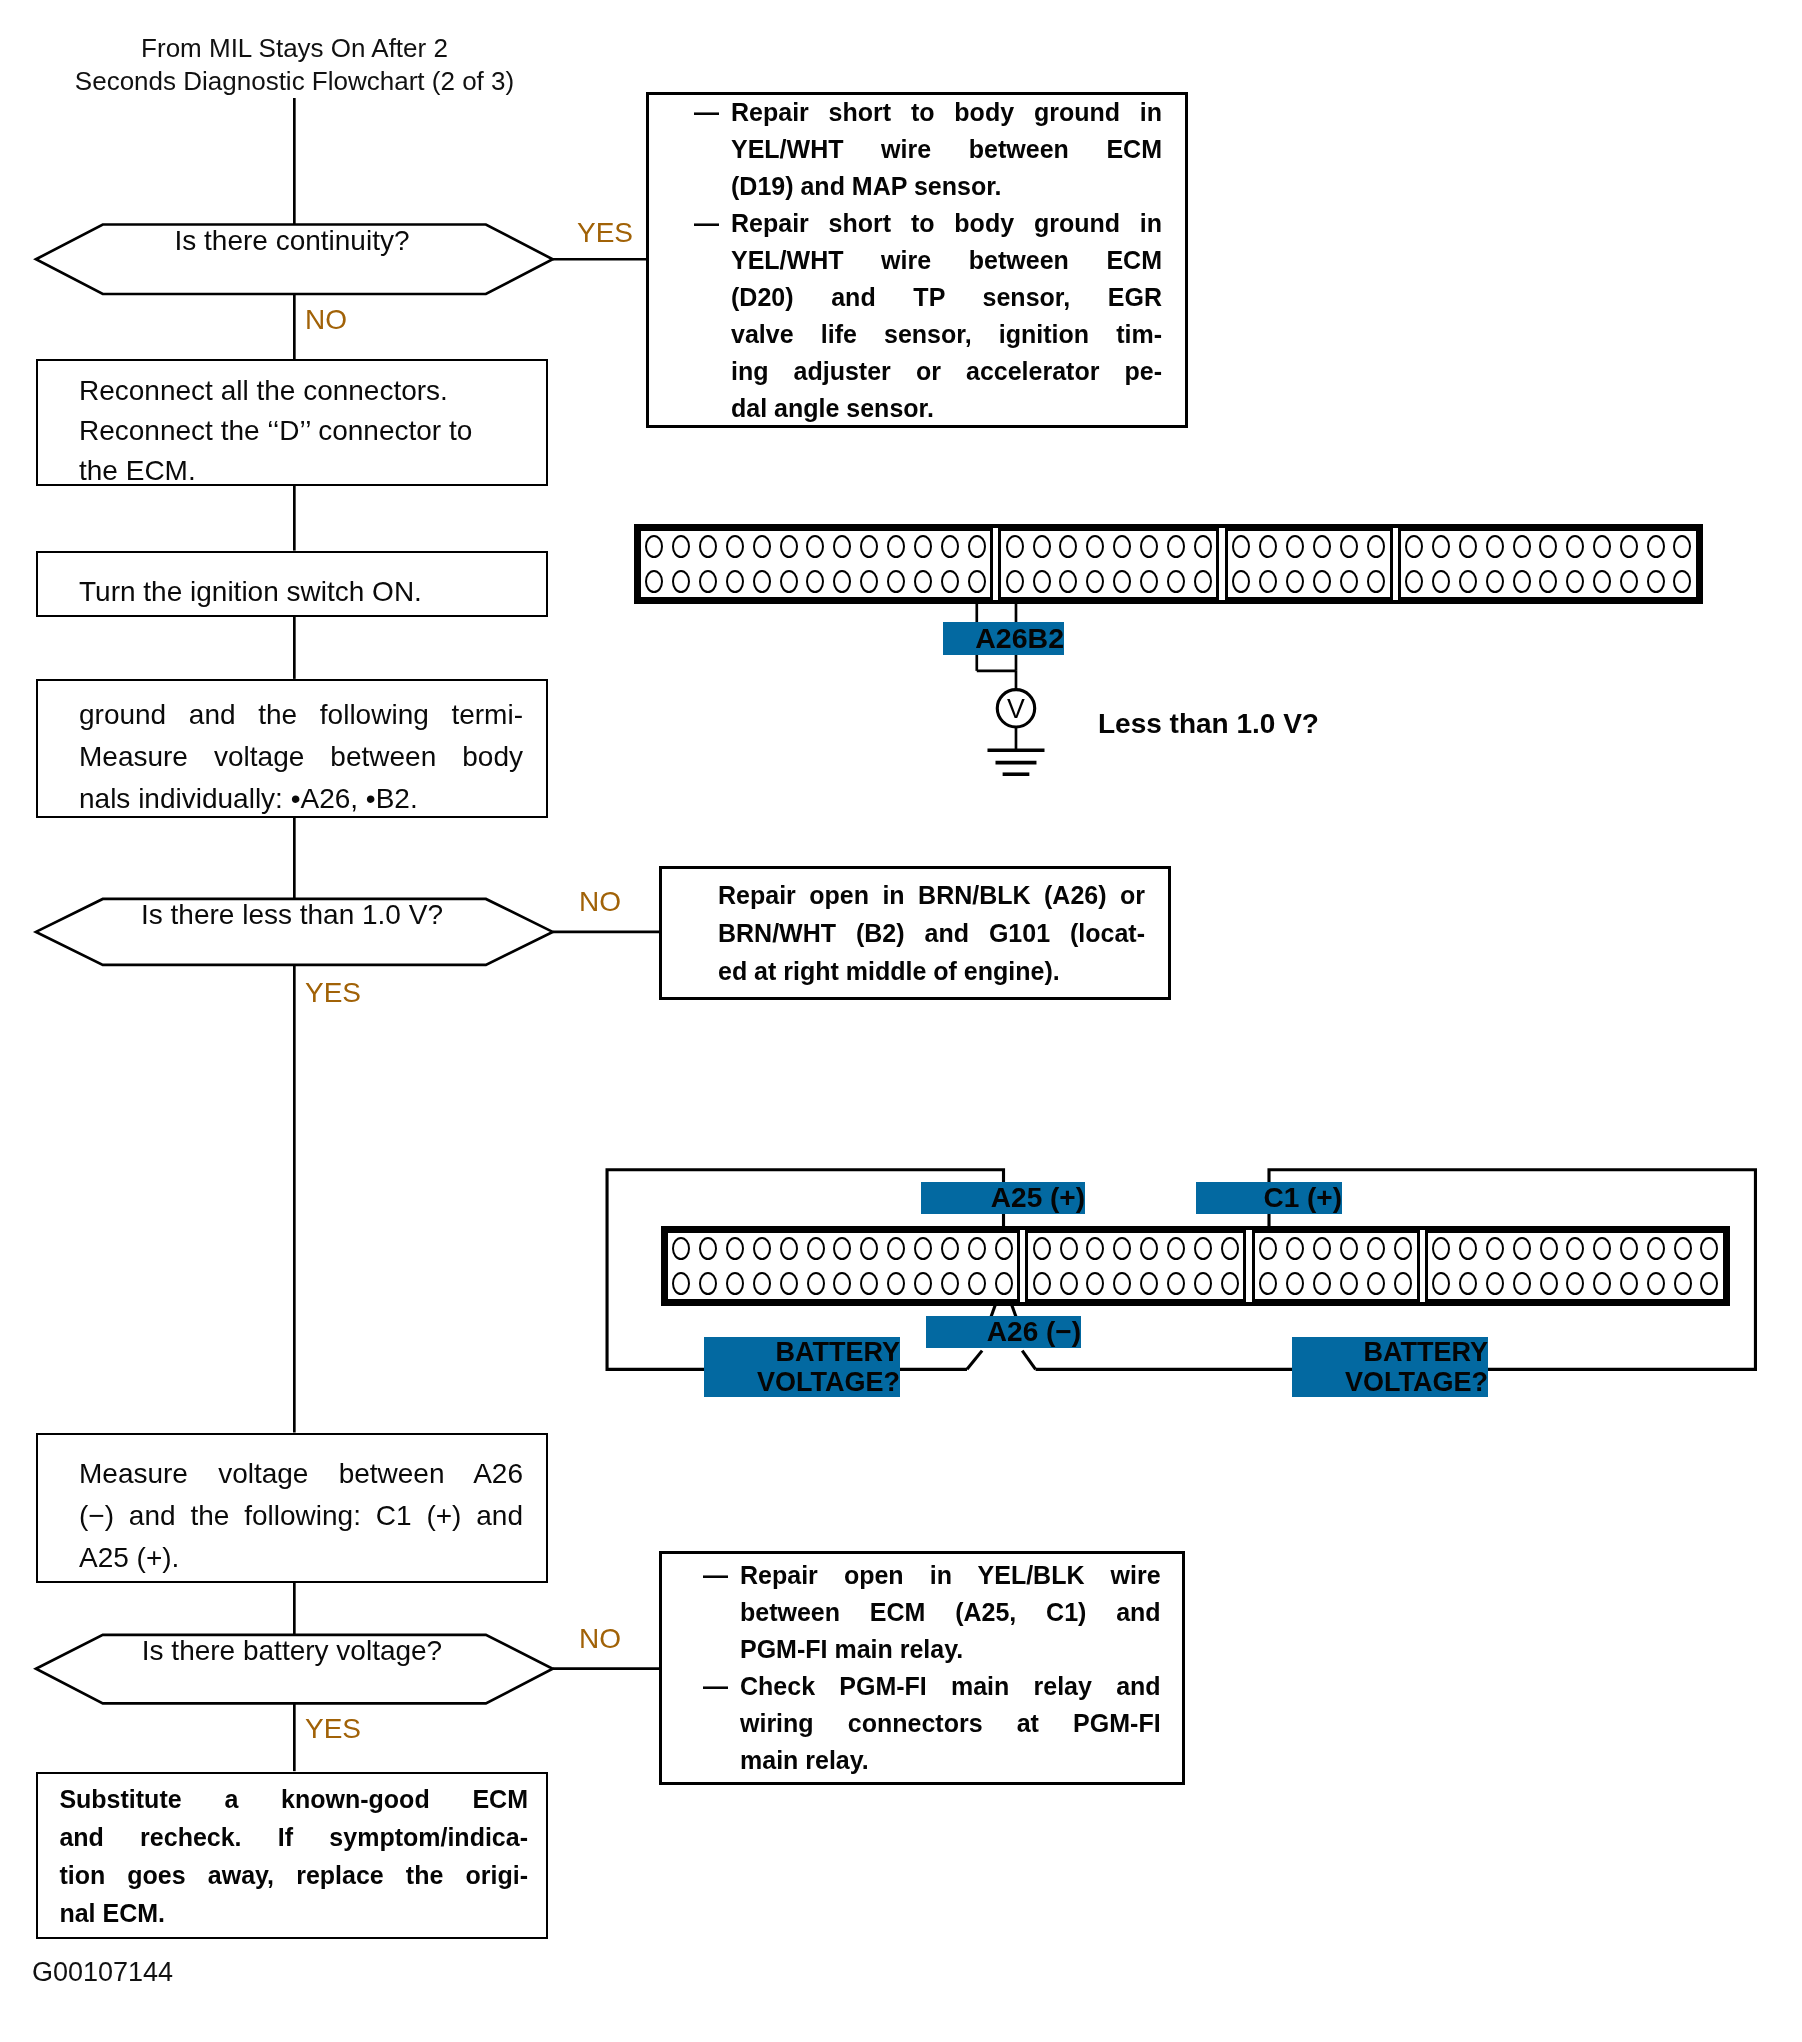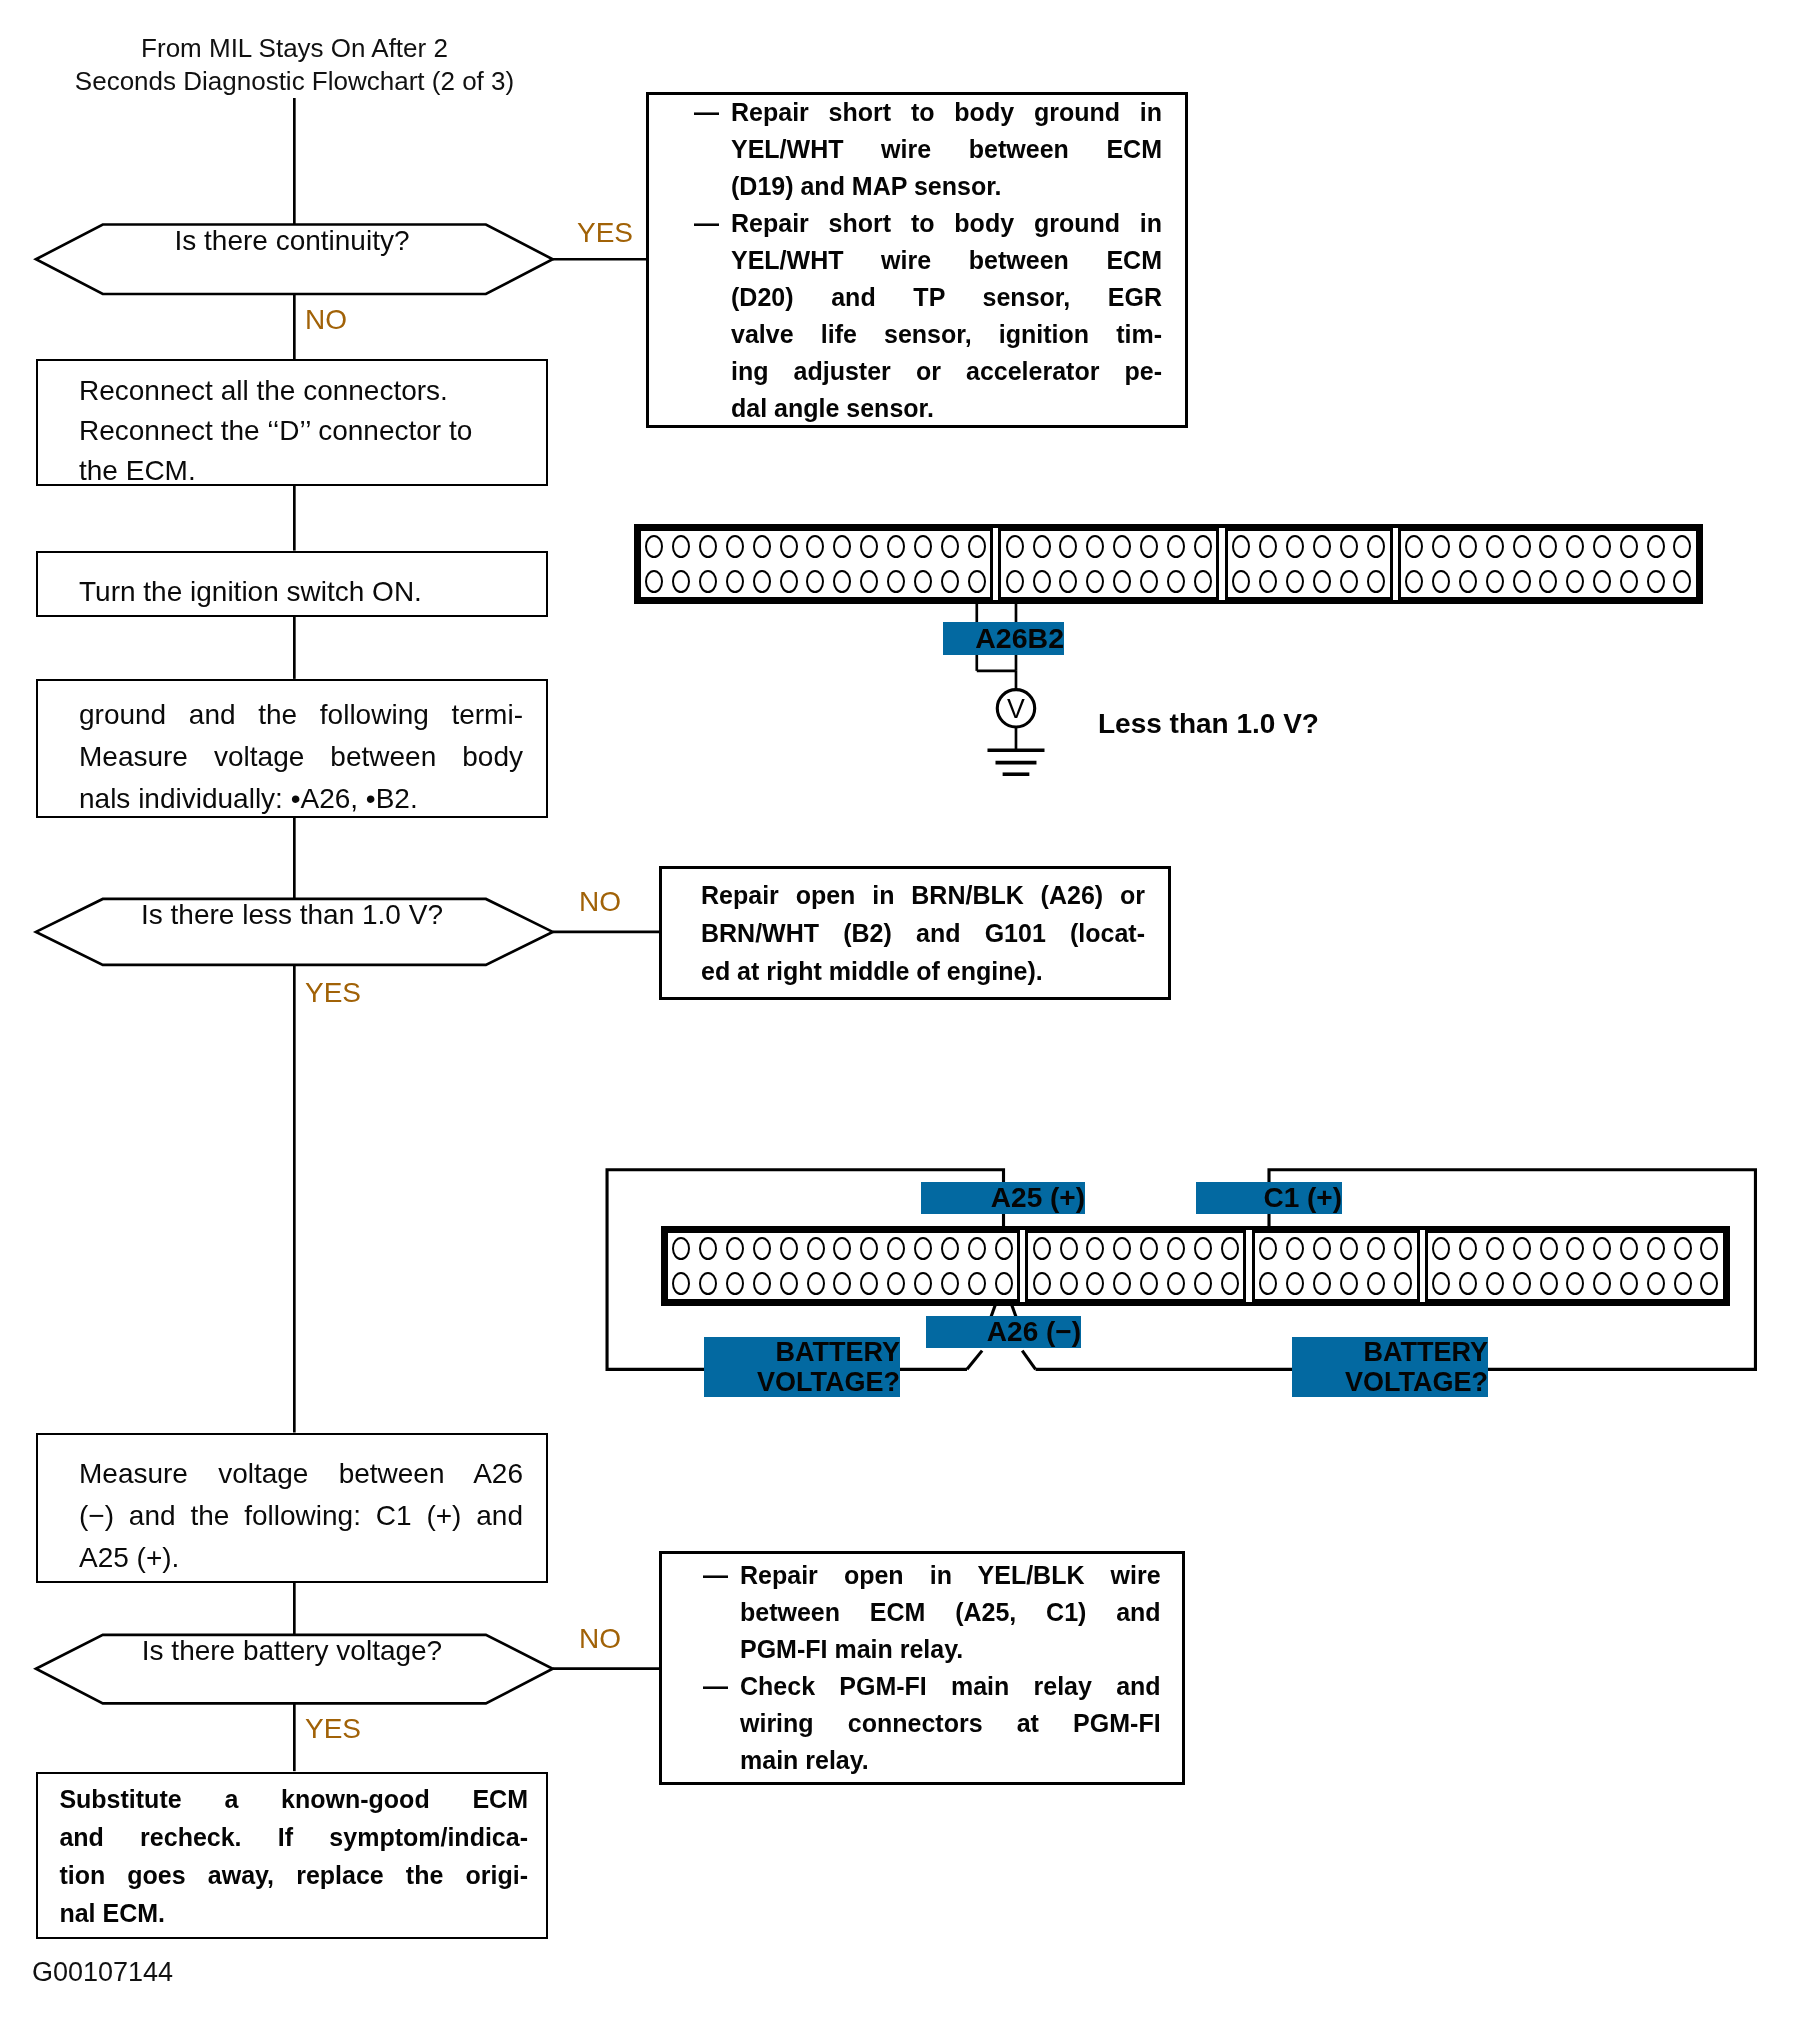--- a/index.html
+++ b/index.html
@@ -145,21 +145,21 @@
       <span class="dash" style="left:45px;">—</span>
       <div class="jl">Repair short to body ground in</div>
       <div class="jl">YEL/WHT wire between ECM</div>
       <div class="jl">(D20) and TP sensor, EGR</div>
       <div class="jl">valve life sensor, ignition tim-</div>
       <div class="jl">ing adjuster or accelerator pe-</div>
       <div>dal angle sensor.</div>
     </div>
   </div>
 
-  <div class="abs abox" style="left:659px; top:866px; width:512px; height:134px; line-height:38px; padding:0 23px 0 39px;">
+  <div class="abs abox" style="left:659px; top:866px; width:512px; height:134px; line-height:38px; padding:0 23px 0 56px;">
     <div class="jl">Repair open in BRN/BLK (A26) or</div>
     <div class="jl">BRN/WHT (B2) and G101 (locat-</div>
     <div>ed at right middle of engine).</div>
   </div>
 
   <div class="abs abox" style="left:659px; top:1551px; width:526px; height:234px; line-height:37px; padding-right:21.4px;">
     <div class="item" style="padding-left:78px;">
       <span class="dash" style="left:41px;">—</span>
       <div class="jl">Repair open in YEL/BLK wire</div>
       <div class="jl">between ECM (A25, C1) and</div>

